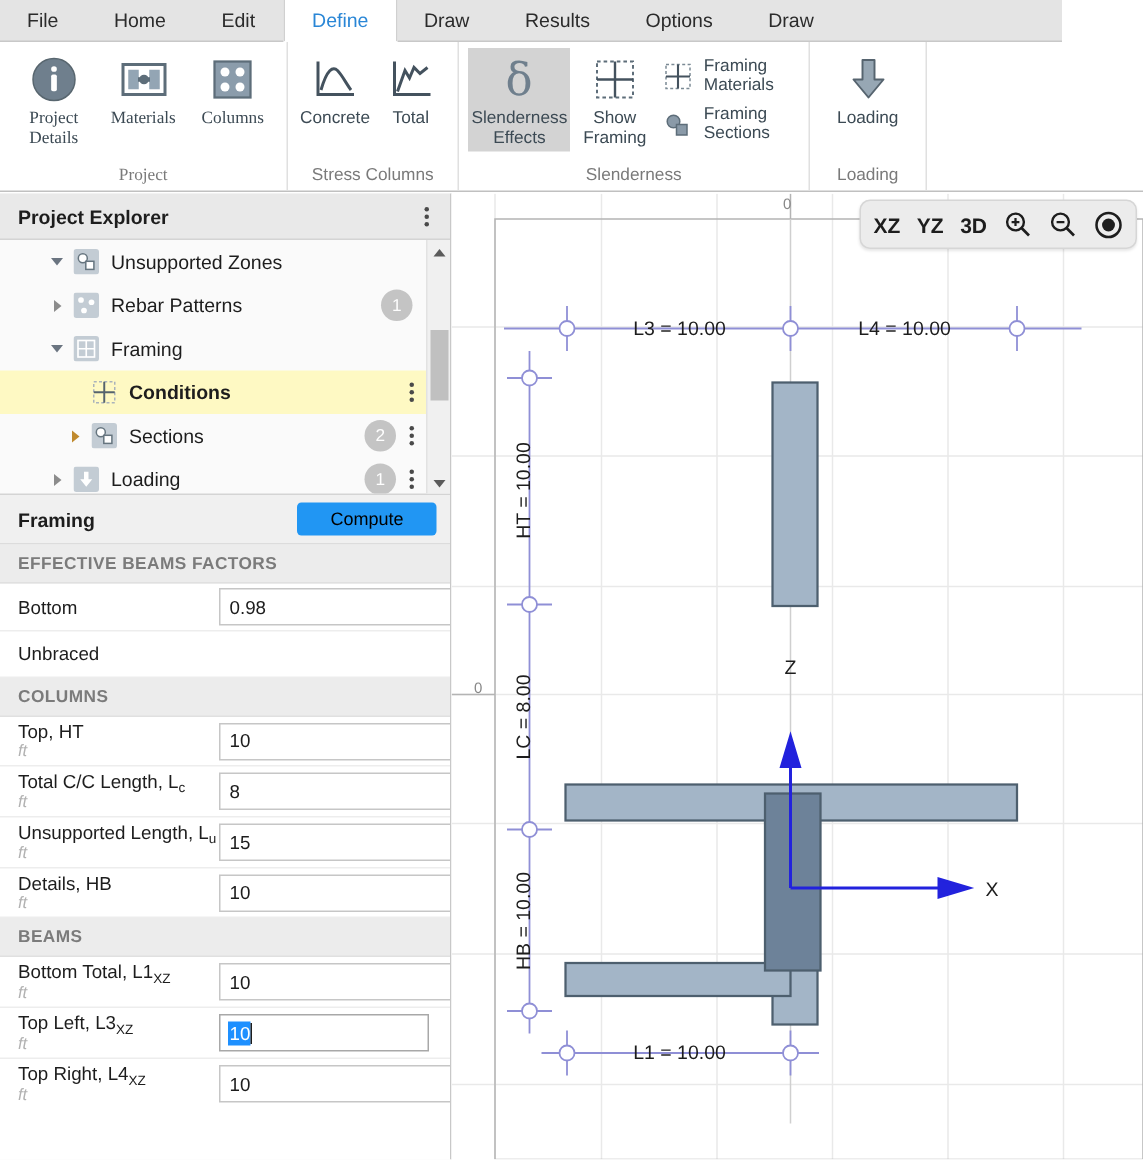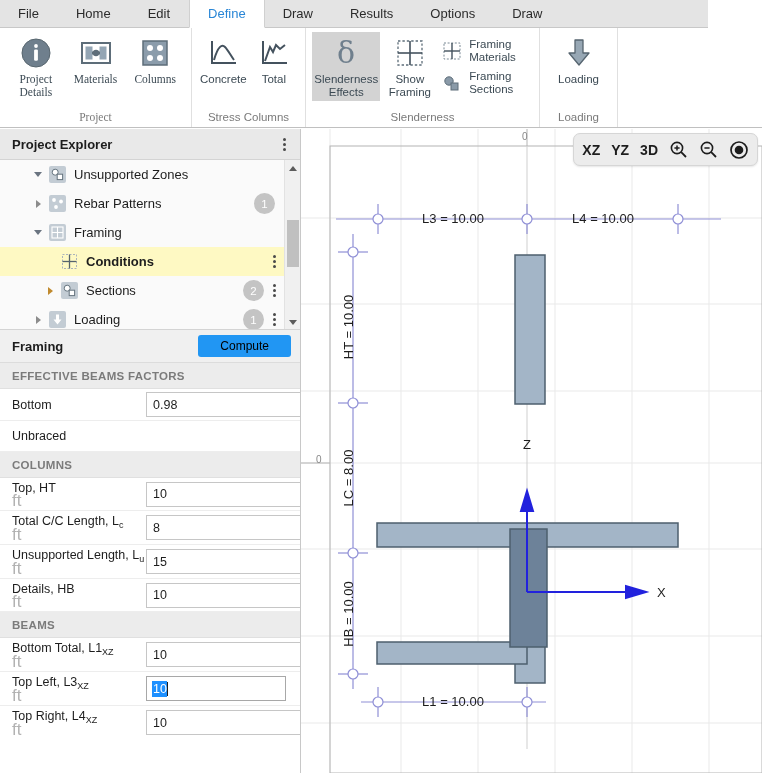--- a/index.html
+++ b/index.html
@@ -123,21 +123,21 @@
   .section-head {
     height: 26px; display: flex; align-items: center; padding-left: 12px;
     background: #ececec; border-bottom: 1px solid #e0e0e0;
     font-size: 11.5px; font-weight: bold; color: #7b7b7b; letter-spacing: 0.3px;
   }
   .prow {
     display: flex; align-items: center; min-height: 31px;
     border-bottom: 1px solid #ededed; padding: 3px 14px 3px 12px;
   }
   .prow .plabel { width: 134px; flex: none; font-size: 12.5px; color: #1d1d1d; line-height: 14px; }
-  .prow .punit { font-size: 17px; color: #b2b2b2; line-height: 12px; display: block; }
+  .prow .punit { font-size: 11px; color: #b2b2b2; line-height: 12px; display: block; font-style: italic; }
   .prow input {
     flex: 1; height: 25px; border: 1px solid #c6c6c6; background: #ffffff;
     font-family: "Liberation Sans", sans-serif; font-size: 12.5px; color: #1d1d1d;
     padding: 0 6px; outline: none; border-radius: 0;
   }
   .prow .fakeinput {
     flex: 1; height: 25px; border: 1px solid #a8a8a8; background: #ffffff;
     font-size: 12.5px; color: #1d1d1d; padding: 0 5px;
     display: flex; align-items: center;
   }

